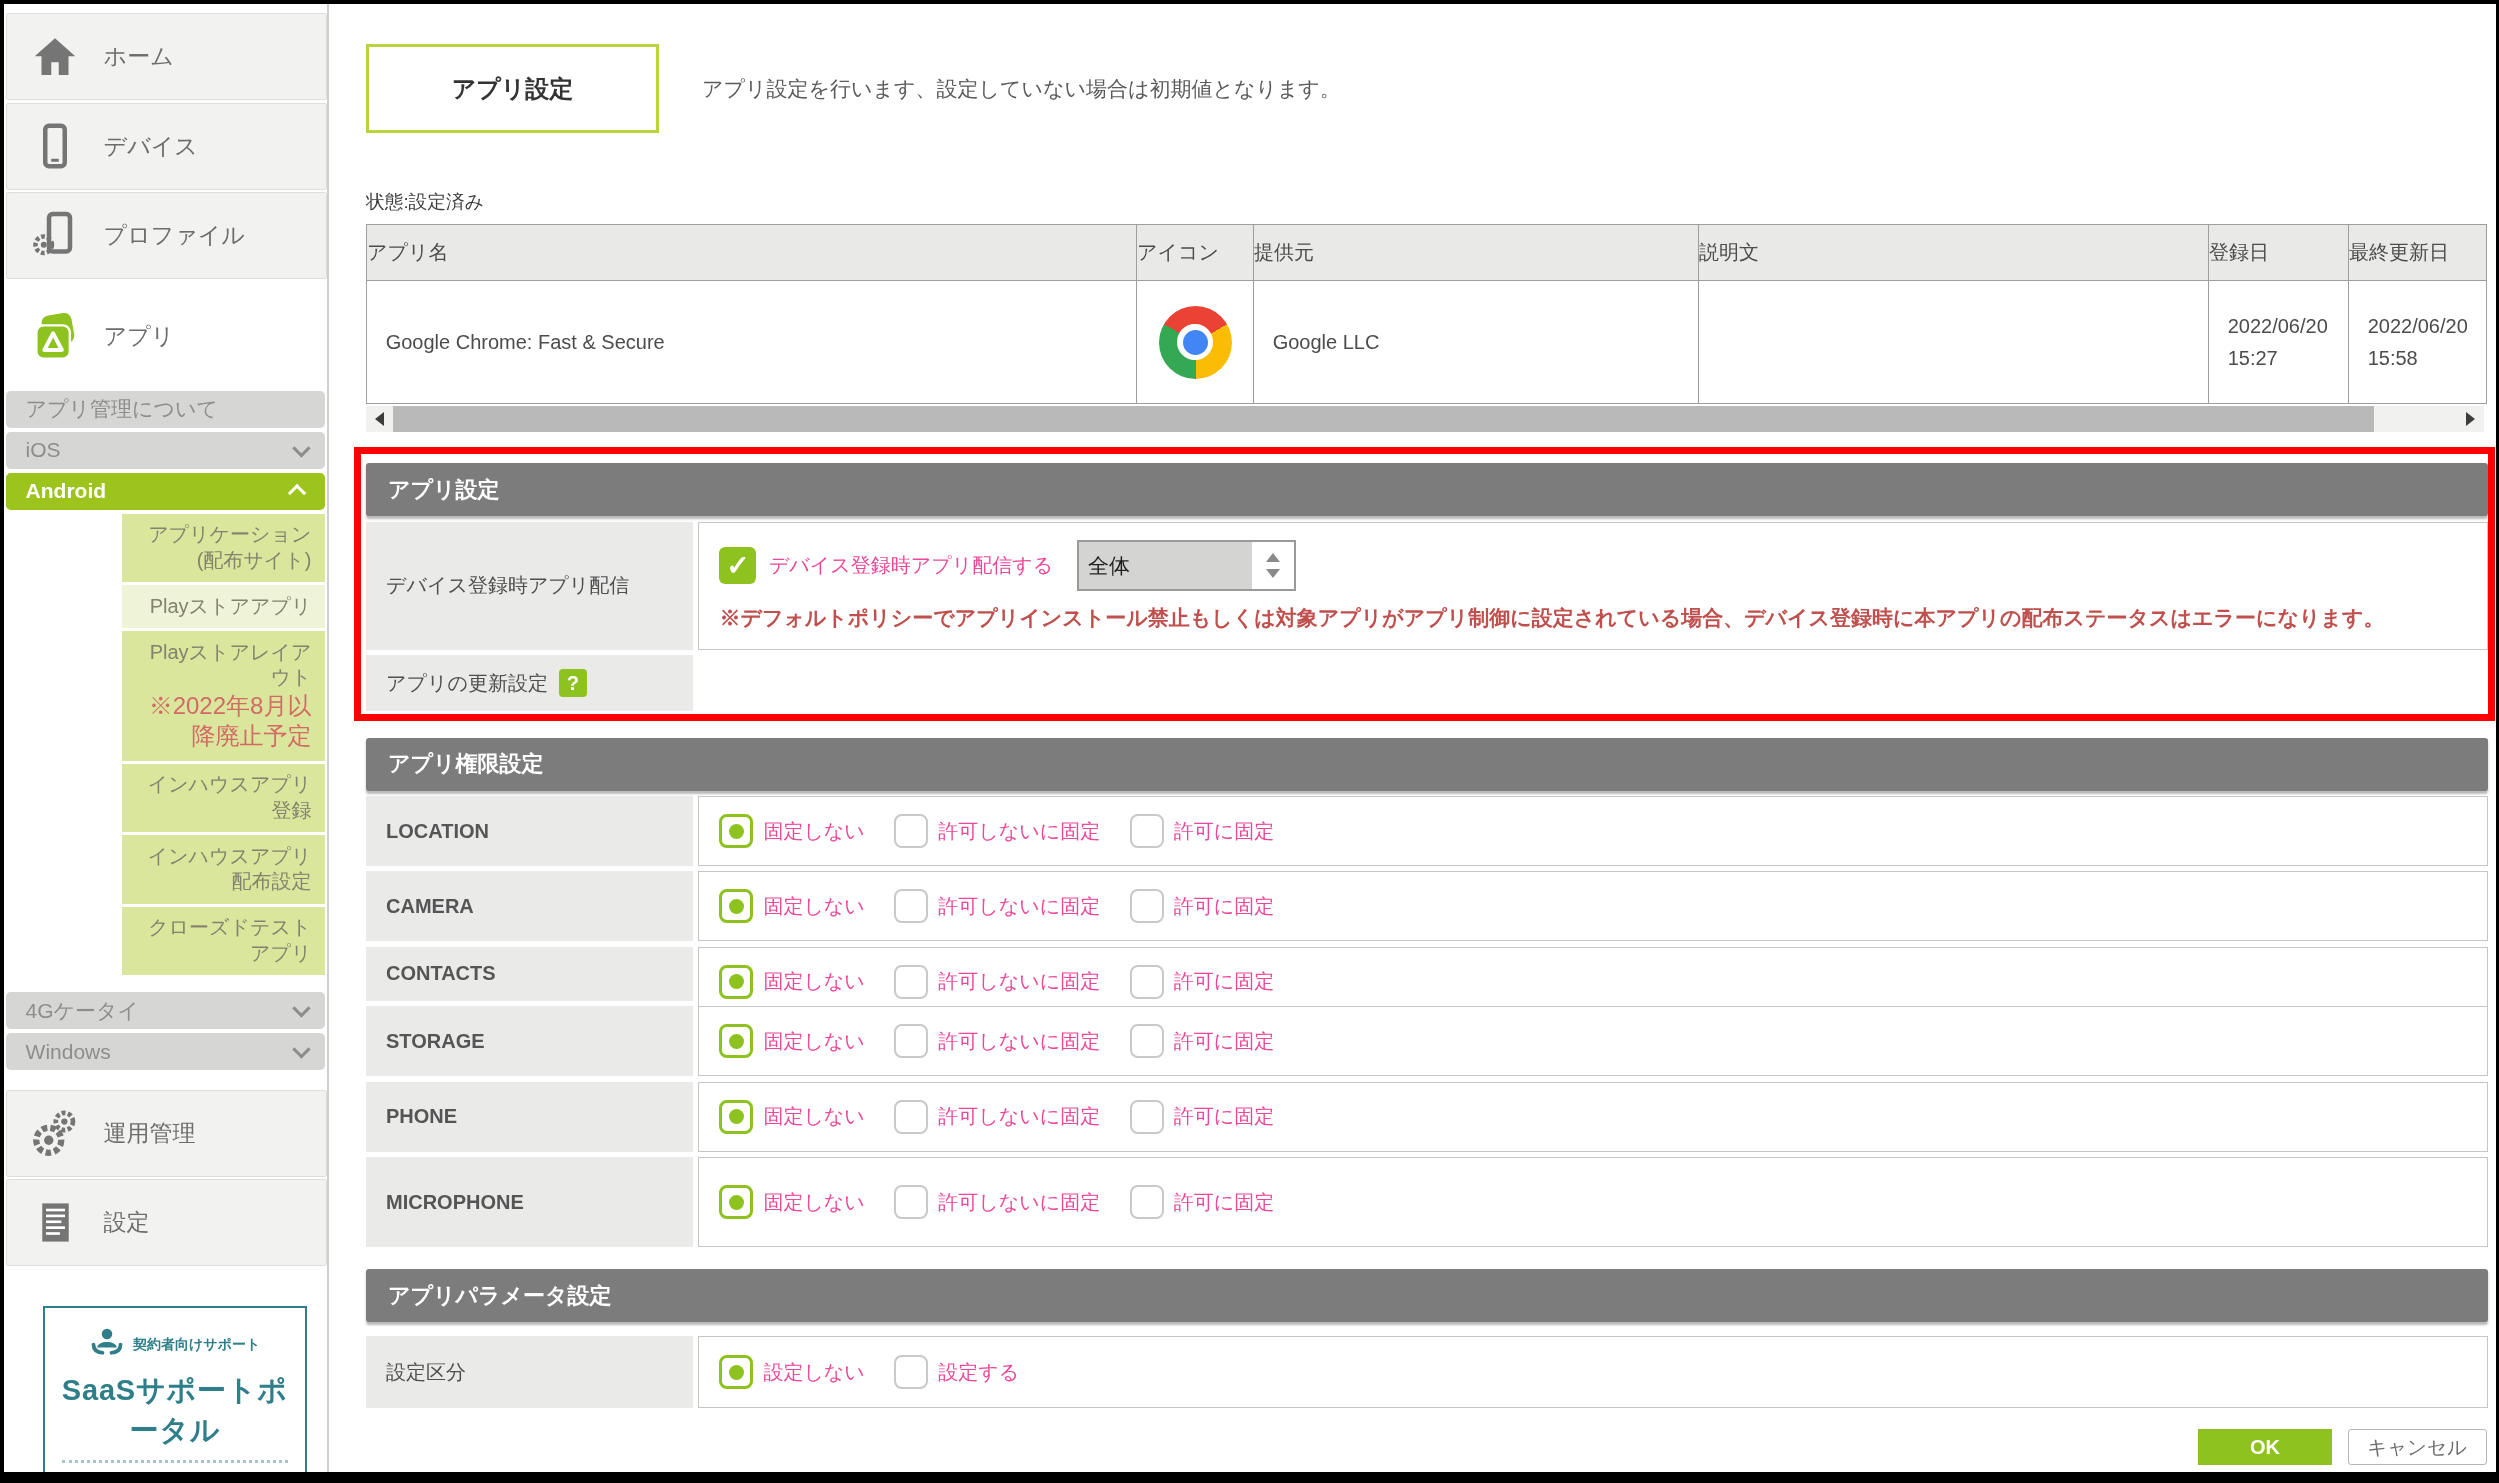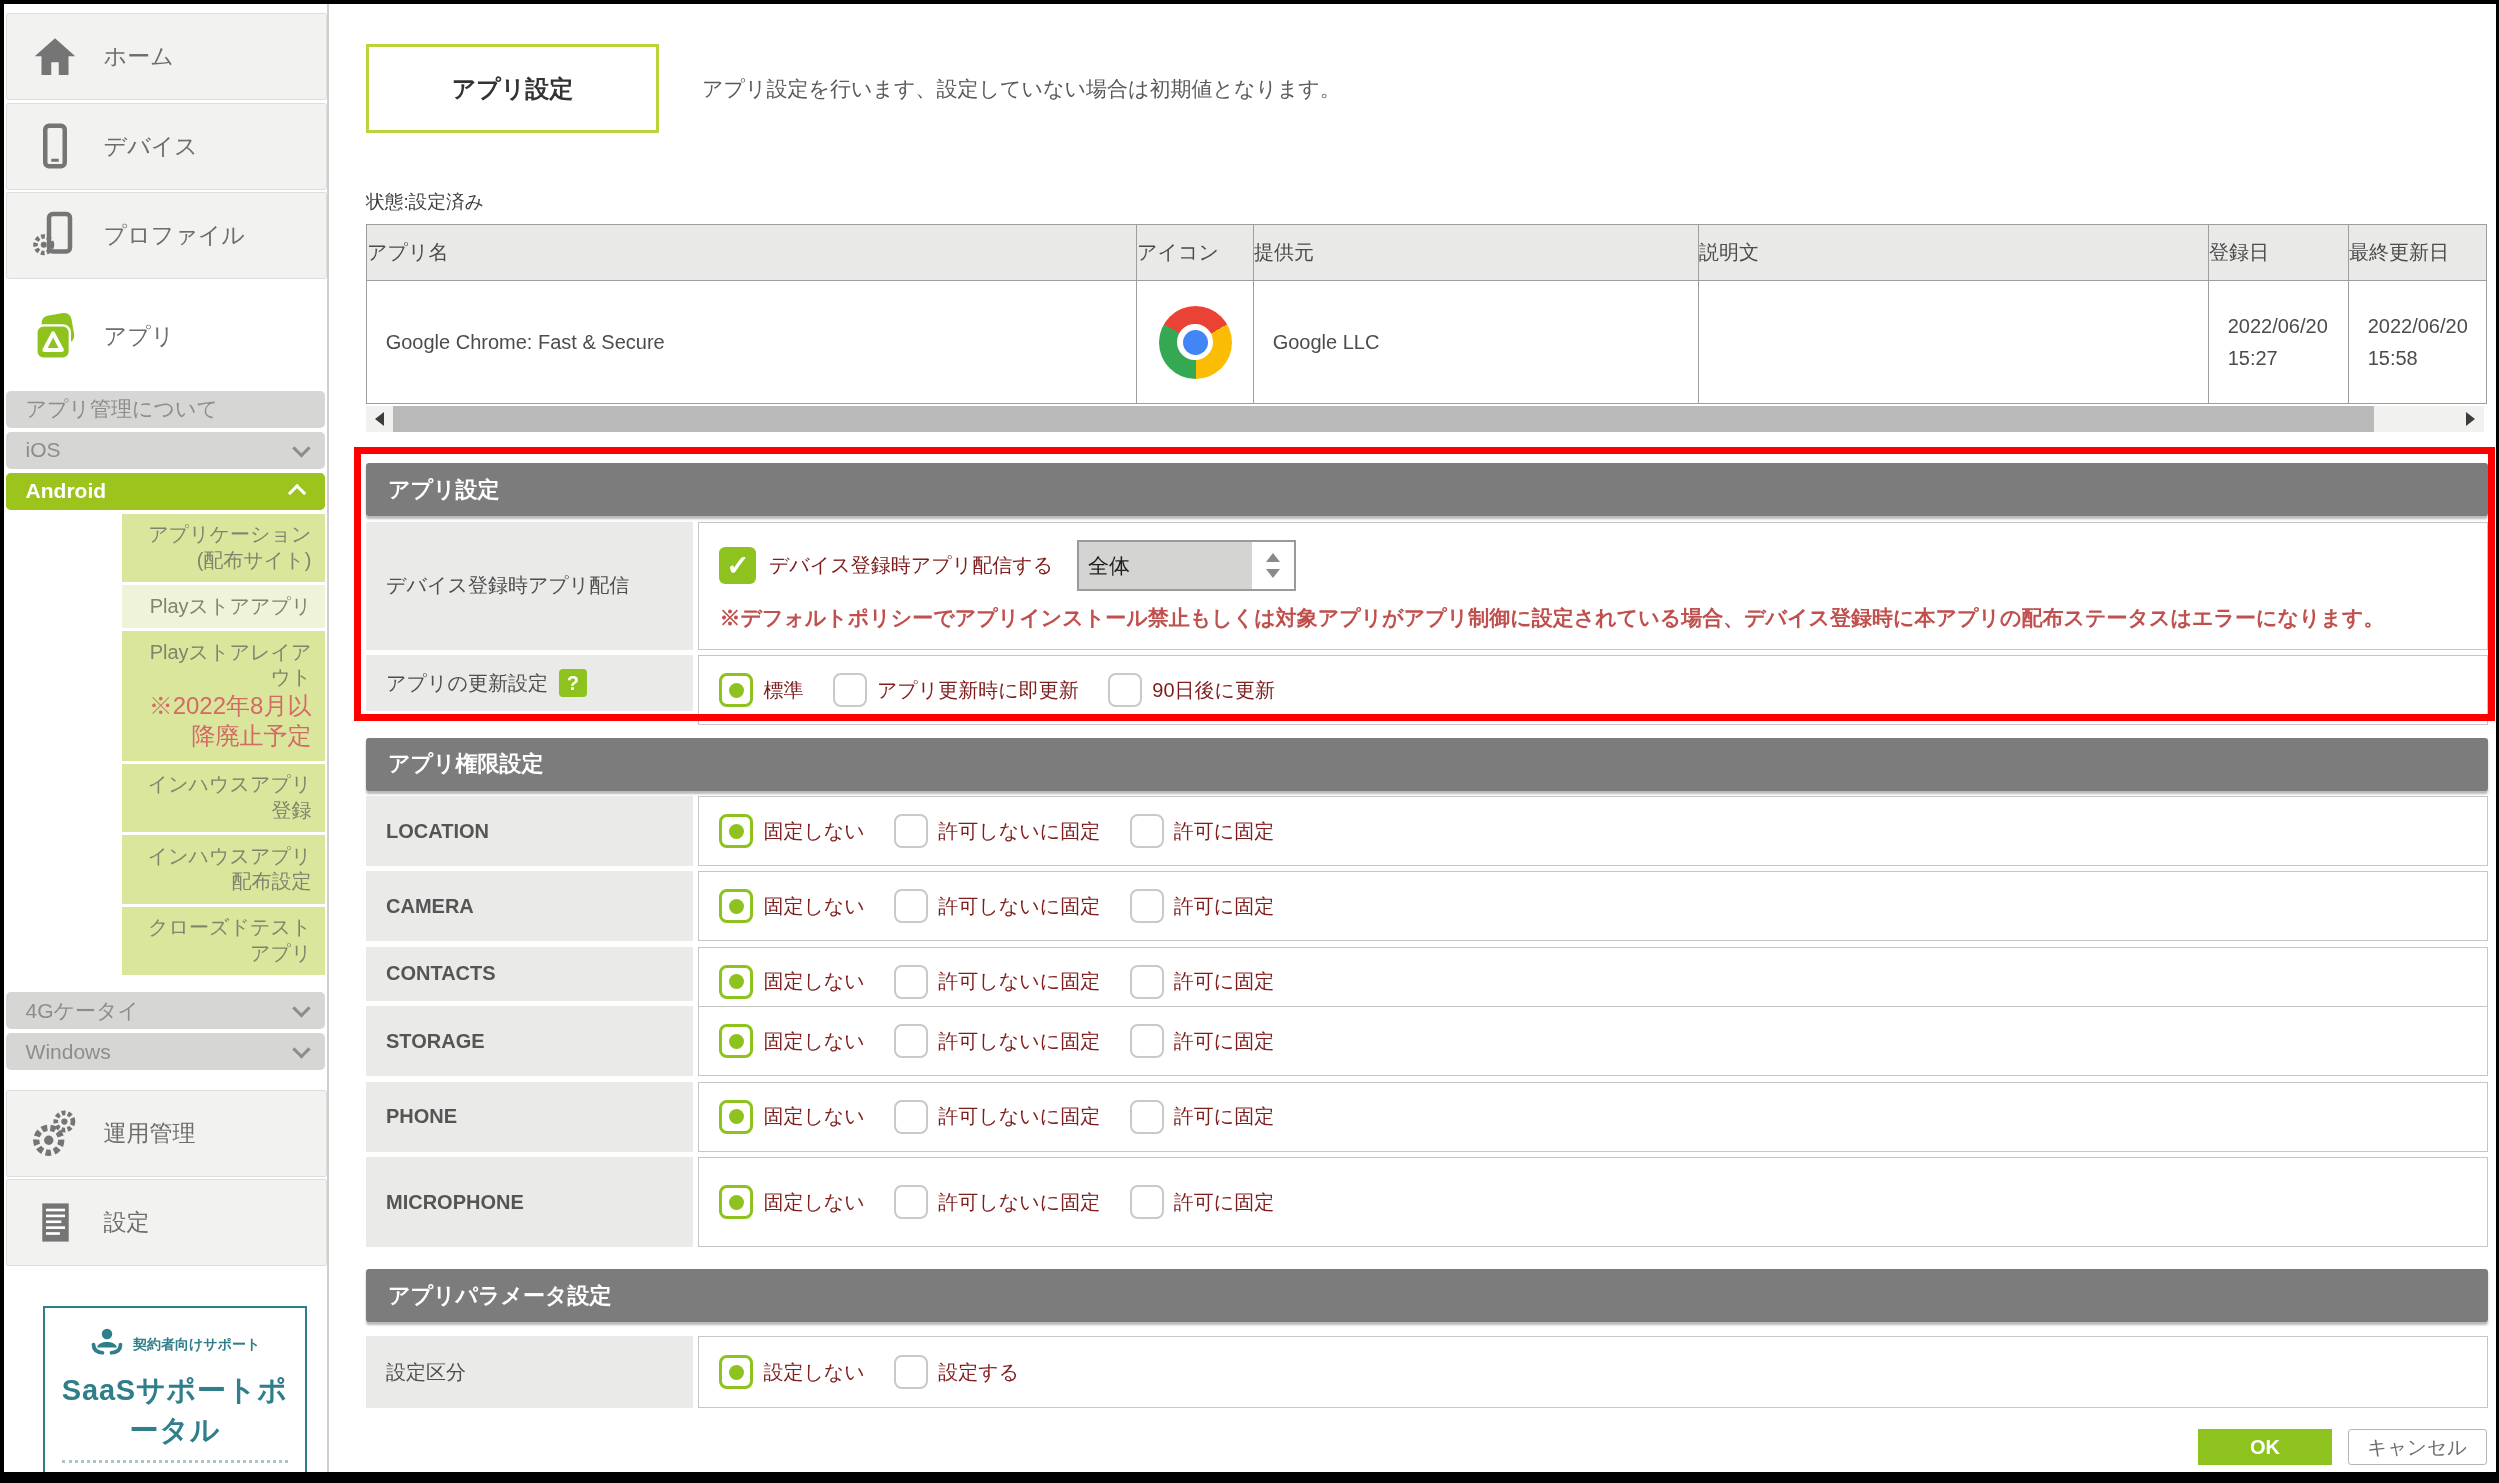--- a/index.html
+++ b/index.html
@@ -182,21 +182,21 @@
   }
 
   .opt { display:flex; align-items:center; gap: 10px; margin-right: 17px; }
   .radio {
     width: 34px; height: 34px; border-radius: 7.8px;
     border: 2.3px solid #c9c9c9; background:#fff; flex-shrink:0;
     display:flex; align-items:center; justify-content:center;
   }
   .radio.selected { border: 3.1px solid #8dc21f; }
   .radio.selected::after { content:""; width: 15px; height: 15px; border-radius:50%; background:#8dc21f; }
-  .opt-label { font-size: 20px; color:#7f1d1d; }
+  .opt-label { font-size: 20px; color:#ec4899; }
 
   .sec2 { margin-top: 26.5px; }
   .sec3 { margin-top: 22px; }
 
   .footer-btns { display:flex; justify-content:flex-end; align-items:center; gap: 15.6px; margin-top: 21px; padding-right: 1.6px; }
   .btn-ok {
     width: 134px; height: 36px; border:none;
     background:#8dc21f; color:#fff; font-weight:bold; font-size:20px;
     display:flex; align-items:center; justify-content:center;
     font-family: inherit;
@@ -433,34 +433,20 @@
           </div>
           <div class="warn-note">※デフォルトポリシーでアプリインストール禁止もしくは対象アプリがアプリ制御に設定されている場合、デバイス登録時に本アプリの配布ステータスはエラーになります。</div>
         </div>
       </div>
 
       <div class="form-row" style="height:56px;">
         <div class="row-label">
           <span>アプリの更新設定</span>
           <span class="help-badge">?</span>
         </div>
-        <div class="row-content">
-          <span class="opt">
-            <span class="radio selected"></span>
-            <span class="opt-label">標準</span>
-          </span>
-          <span class="opt">
-            <span class="radio"></span>
-            <span class="opt-label">アプリ更新時に即更新</span>
-          </span>
-          <span class="opt">
-            <span class="radio"></span>
-            <span class="opt-label">90日後に更新</span>
-          </span>
-        </div>
       </div>
     </div>
 
     <div class="sec2">
       <div class="section-hdr">アプリ権限設定</div>
 
       <div class="form-row" style="height:70px;">
         <div class="row-label bold">LOCATION</div>
         <div class="row-content">
           <span class="opt">

